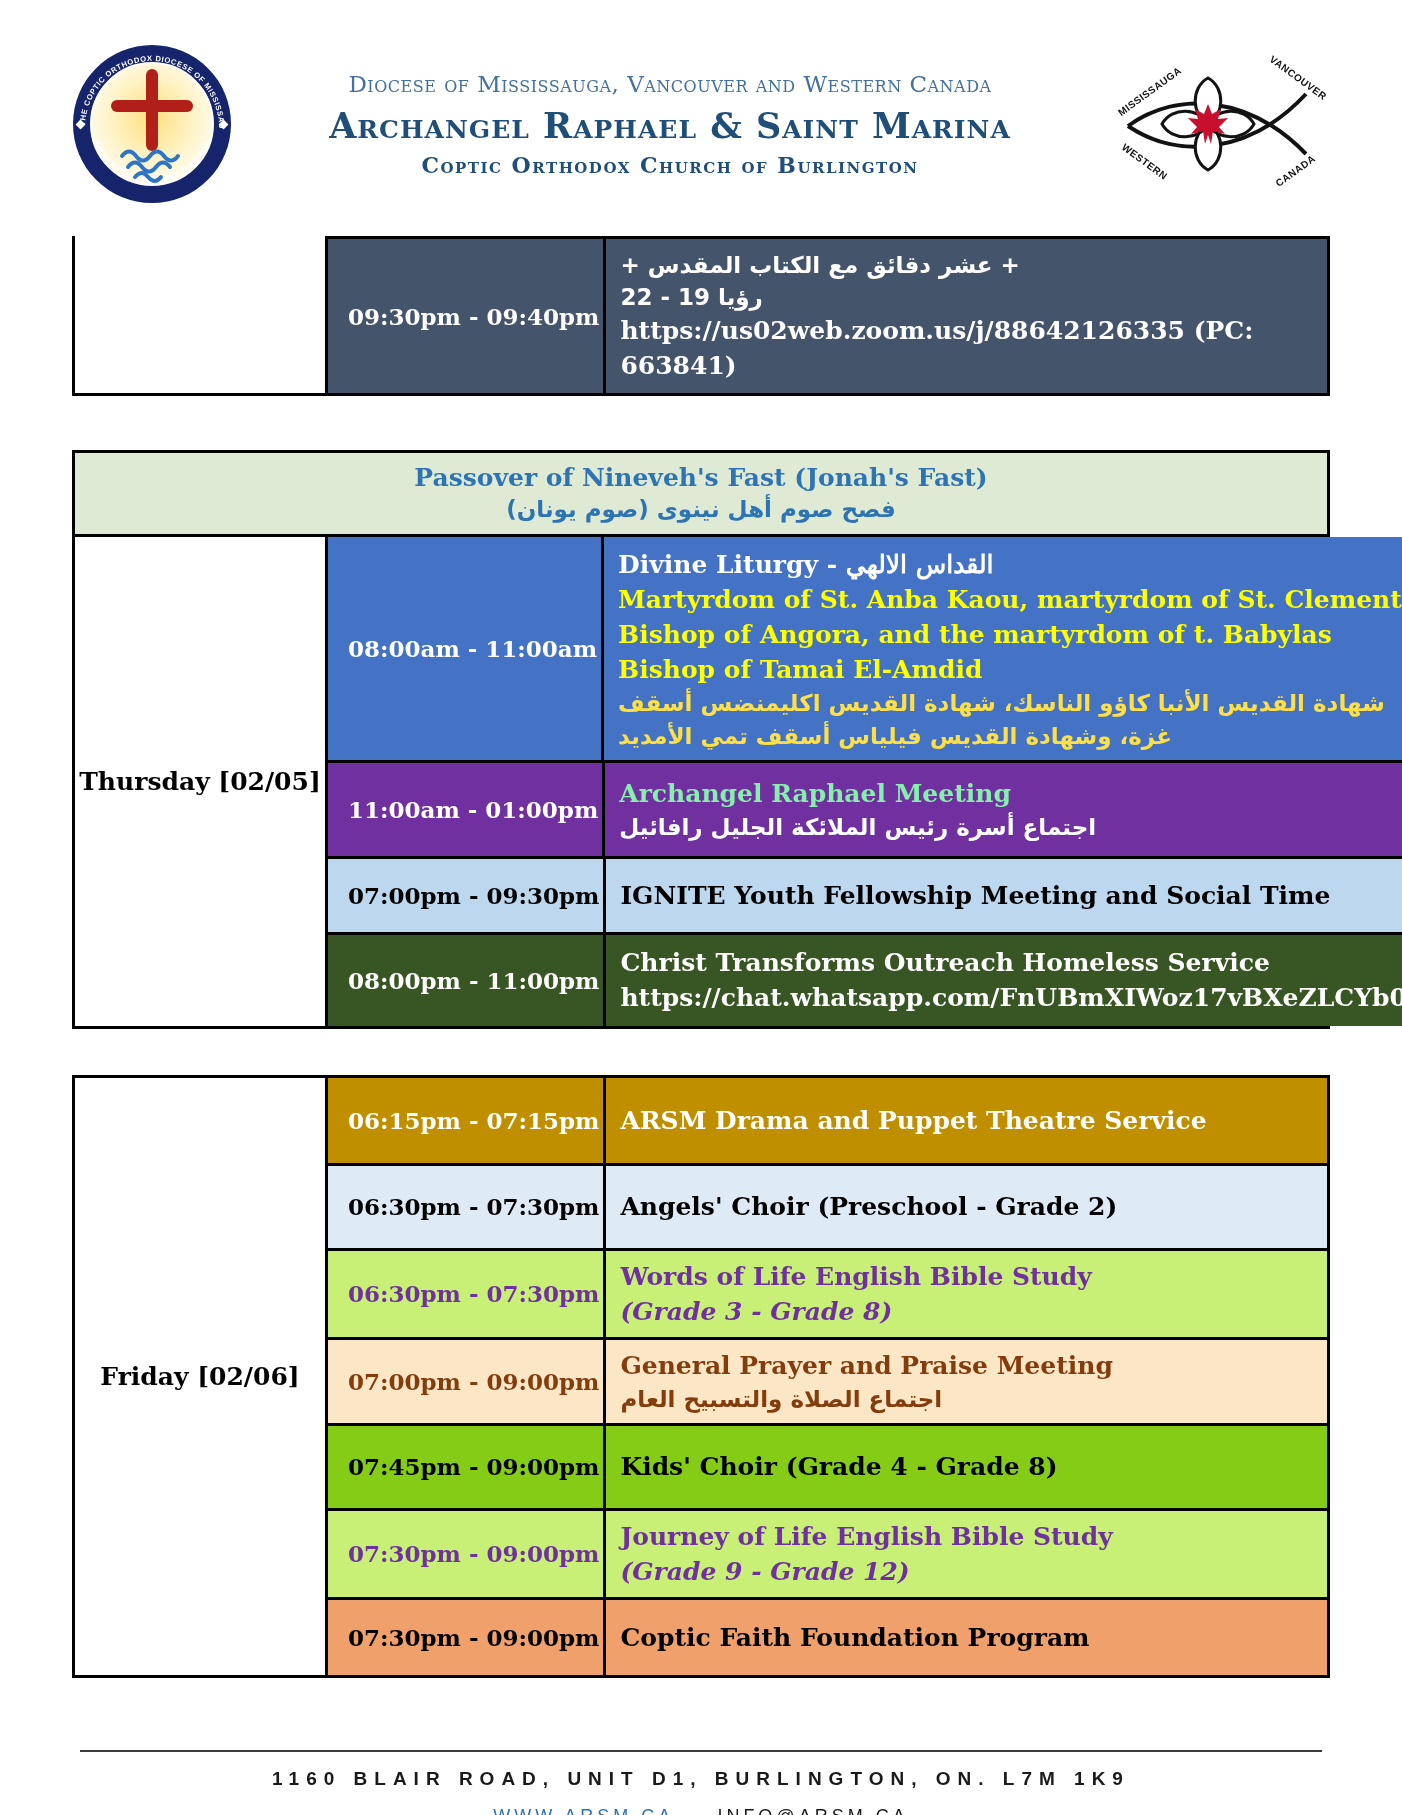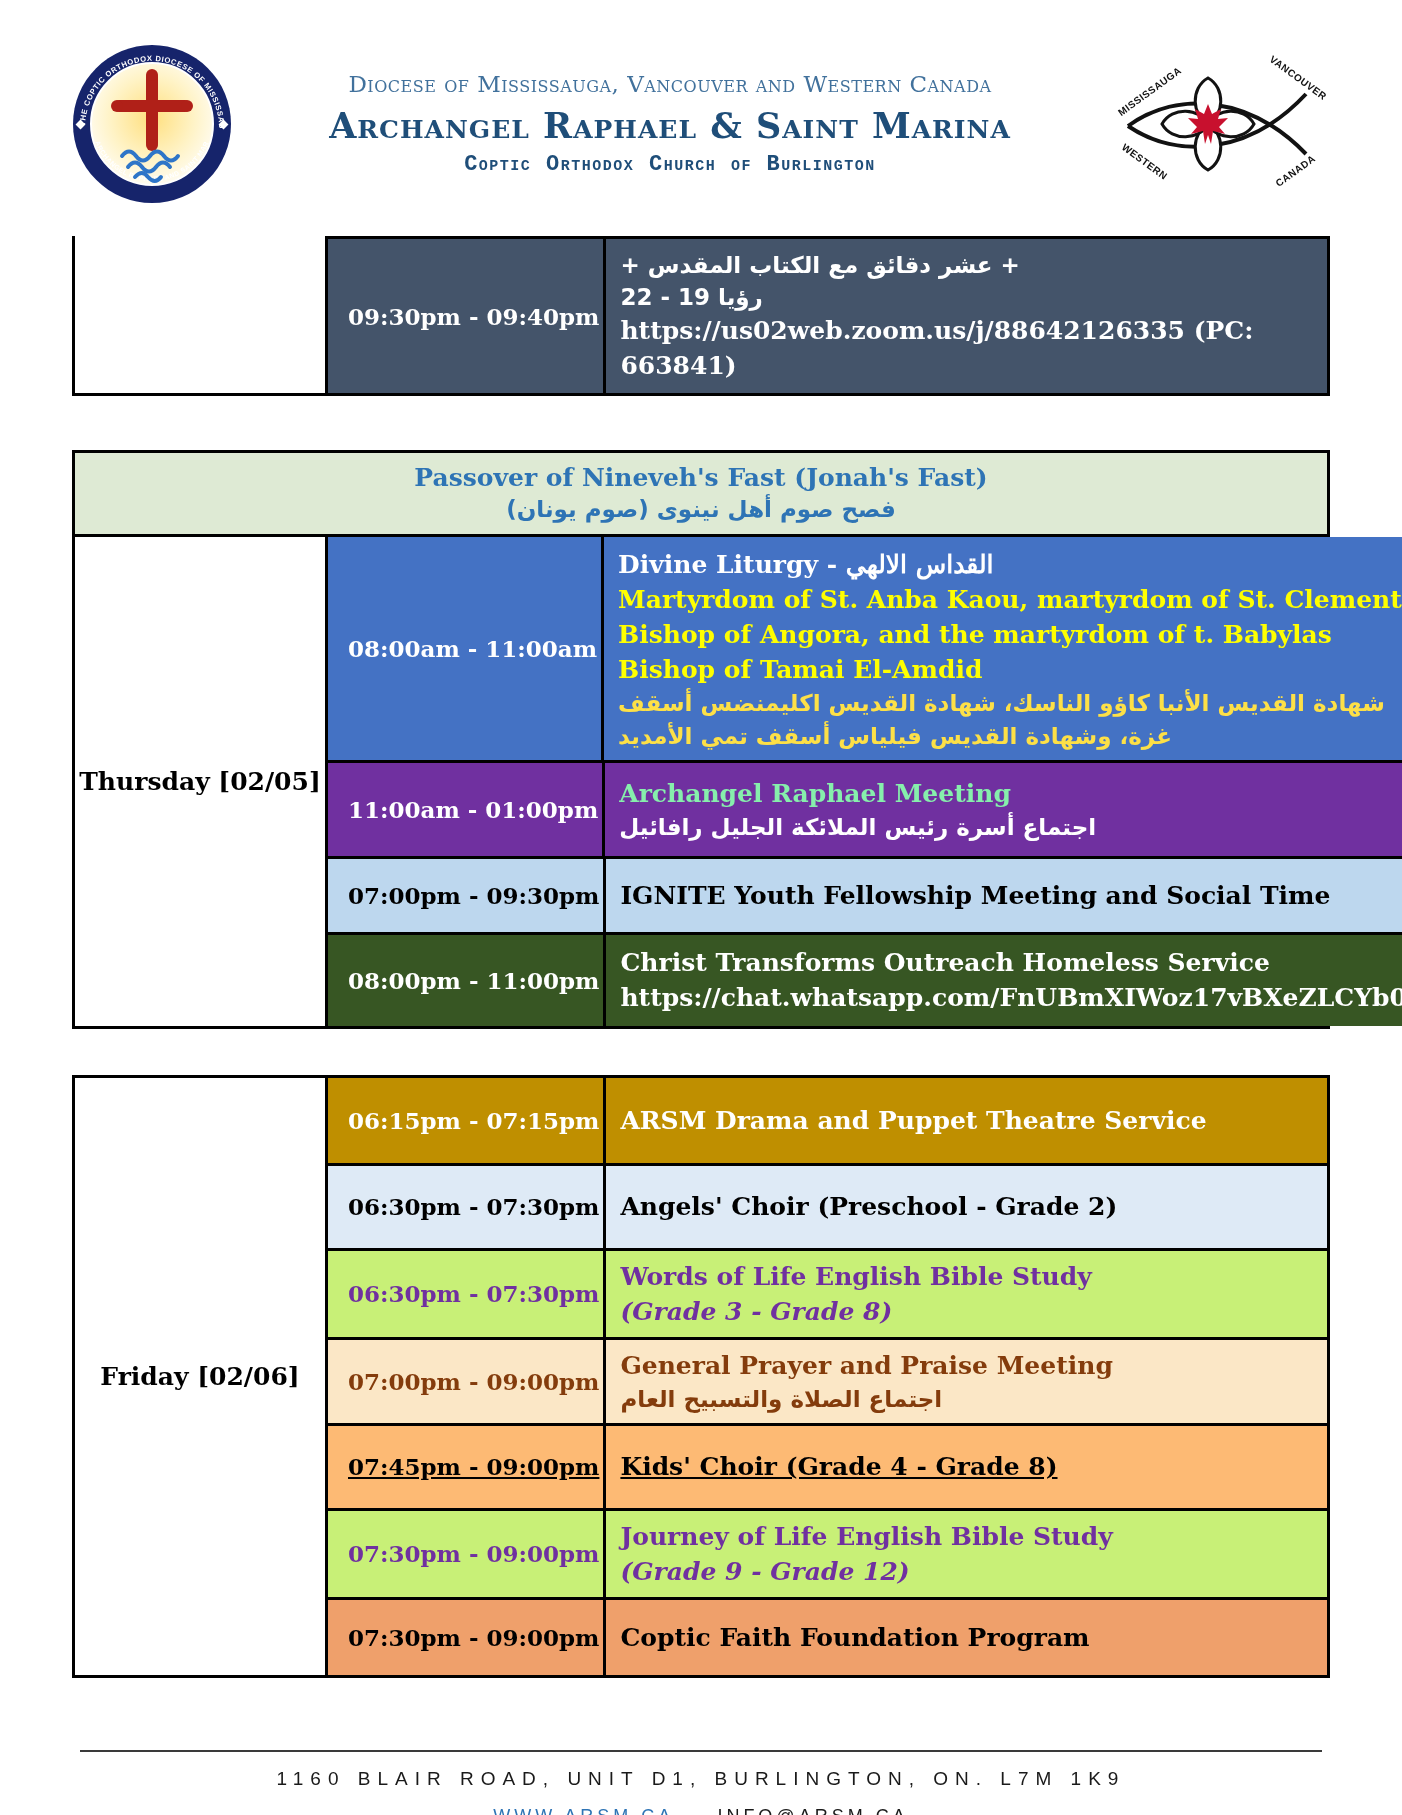--- a/index.html
+++ b/index.html
@@ -6,21 +6,21 @@
   html,body { background:#ffffff; }
   body { font-family:"DejaVu Serif","Liberation Serif",serif; }
   .page { width:1402px; height:1815px; background:#fff; overflow:hidden; position:relative; }
 
   
   .header { margin:44px 64px 0 72px; display:flex; align-items:center; }
   .seal { flex:0 0 160px; }
   .header-center { flex:1; text-align:center; padding:0 10px; }
   .diocese-line { font-variant:small-caps; font-size:23px; color:#41719C; letter-spacing:.5px; }
   .church-name { font-variant:small-caps; font-weight:bold; font-size:35px; color:#1F4E79; letter-spacing:1px; margin-top:8px; }
-  .church-sub { font-variant:small-caps; font-weight:bold; font-size:22px; color:#1F4E79; letter-spacing:1.5px; margin-top:6px;font-family:Liberation Mono, monospace; }
+  .church-sub { font-variant:small-caps; font-weight:bold; font-size:22px; color:#1F4E79; letter-spacing:1.5px; margin-top:6px; }
   .right-logo { flex:0 0 230px; }
 
   
   .tbl { margin:0 72px; border:3px solid #000; }
   .tbl-top { border-top:none; margin-top:32px; }
   .tbl-body { display:flex; align-items:stretch; }
   .day-cell { flex:0 0 253px; background:#fff; border-right:3px solid #000;
               display:flex; align-items:center; justify-content:center;
               font-weight:bold; font-size:25px; color:#000; text-align:left; }
   .rows { flex:1; display:flex; flex-direction:column; }
@@ -53,21 +53,21 @@
                font-family:"DejaVu Sans","Liberation Sans",sans-serif; }
 
   .tbl-fast { margin-top:54px; }
   .tbl-friday { margin-top:46px; }
 
   .link-line { text-decoration:none; cursor:pointer; }
 
   
   .footer { margin-top:72px; text-align:center; font-family:"Liberation Sans","DejaVu Sans",sans-serif; }
   .footer-rule { border-top:2px solid #3a3a3a; margin:0 80px 16px; }
-  .footer-address { font-size:19px; letter-spacing:7px; color:#1a1a1a; }
+  .footer-address { font-size:19px; letter-spacing:7px; color:#1a1a1a;font-weight:bold; }
   .footer-contact { margin-top:16px; font-size:18px; letter-spacing:4px; color:#1a1a1a; }
   .footer-link { color:#2E74B5; text-decoration:underline; text-underline-offset:4px; cursor:pointer; }
   .footer-sep { padding:0 8px; }
 
   svg text { font-family:"Liberation Sans","DejaVu Sans",sans-serif; }
 </style>
 </head>
 <body>
 
 <div class="page">
@@ -223,21 +223,21 @@
         </div>
 
         <div class="row h-f" style="background-color: rgb(251, 231, 198); color: rgb(132, 60, 12);">
           <div class="cell-time">07:00pm - 09:00pm</div>
           <div class="cell-desc">
             <div class="line" style="color: rgb(132, 60, 12);">General Prayer and Praise Meeting</div>
             <div class="line ar" dir="rtl" style="color: rgb(132, 60, 12);">اجتماع الصلاة والتسبيح العام</div>
           </div>
         </div>
 
-        <div class="row h-f" style="background-color: #fdba74; color: rgb(0, 0, 0); text-decoration: underline;">
+        <div class="row h-f" style="background-color: #84cc16; color: rgb(0, 0, 0);">
           <div class="cell-time">07:45pm - 09:00pm</div>
           <div class="cell-desc">
             <div class="line" style="color: rgb(0, 0, 0);">Kids' Choir (Grade 4 - Grade 8)</div>
           </div>
         </div>
 
         <div class="row h-f" style="background-color: rgb(200, 240, 119); color: rgb(112, 48, 160);">
           <div class="cell-time">07:30pm - 09:00pm</div>
           <div class="cell-desc">
             <div class="line" style="color: rgb(112, 48, 160);">Journey of Life English Bible Study</div>

